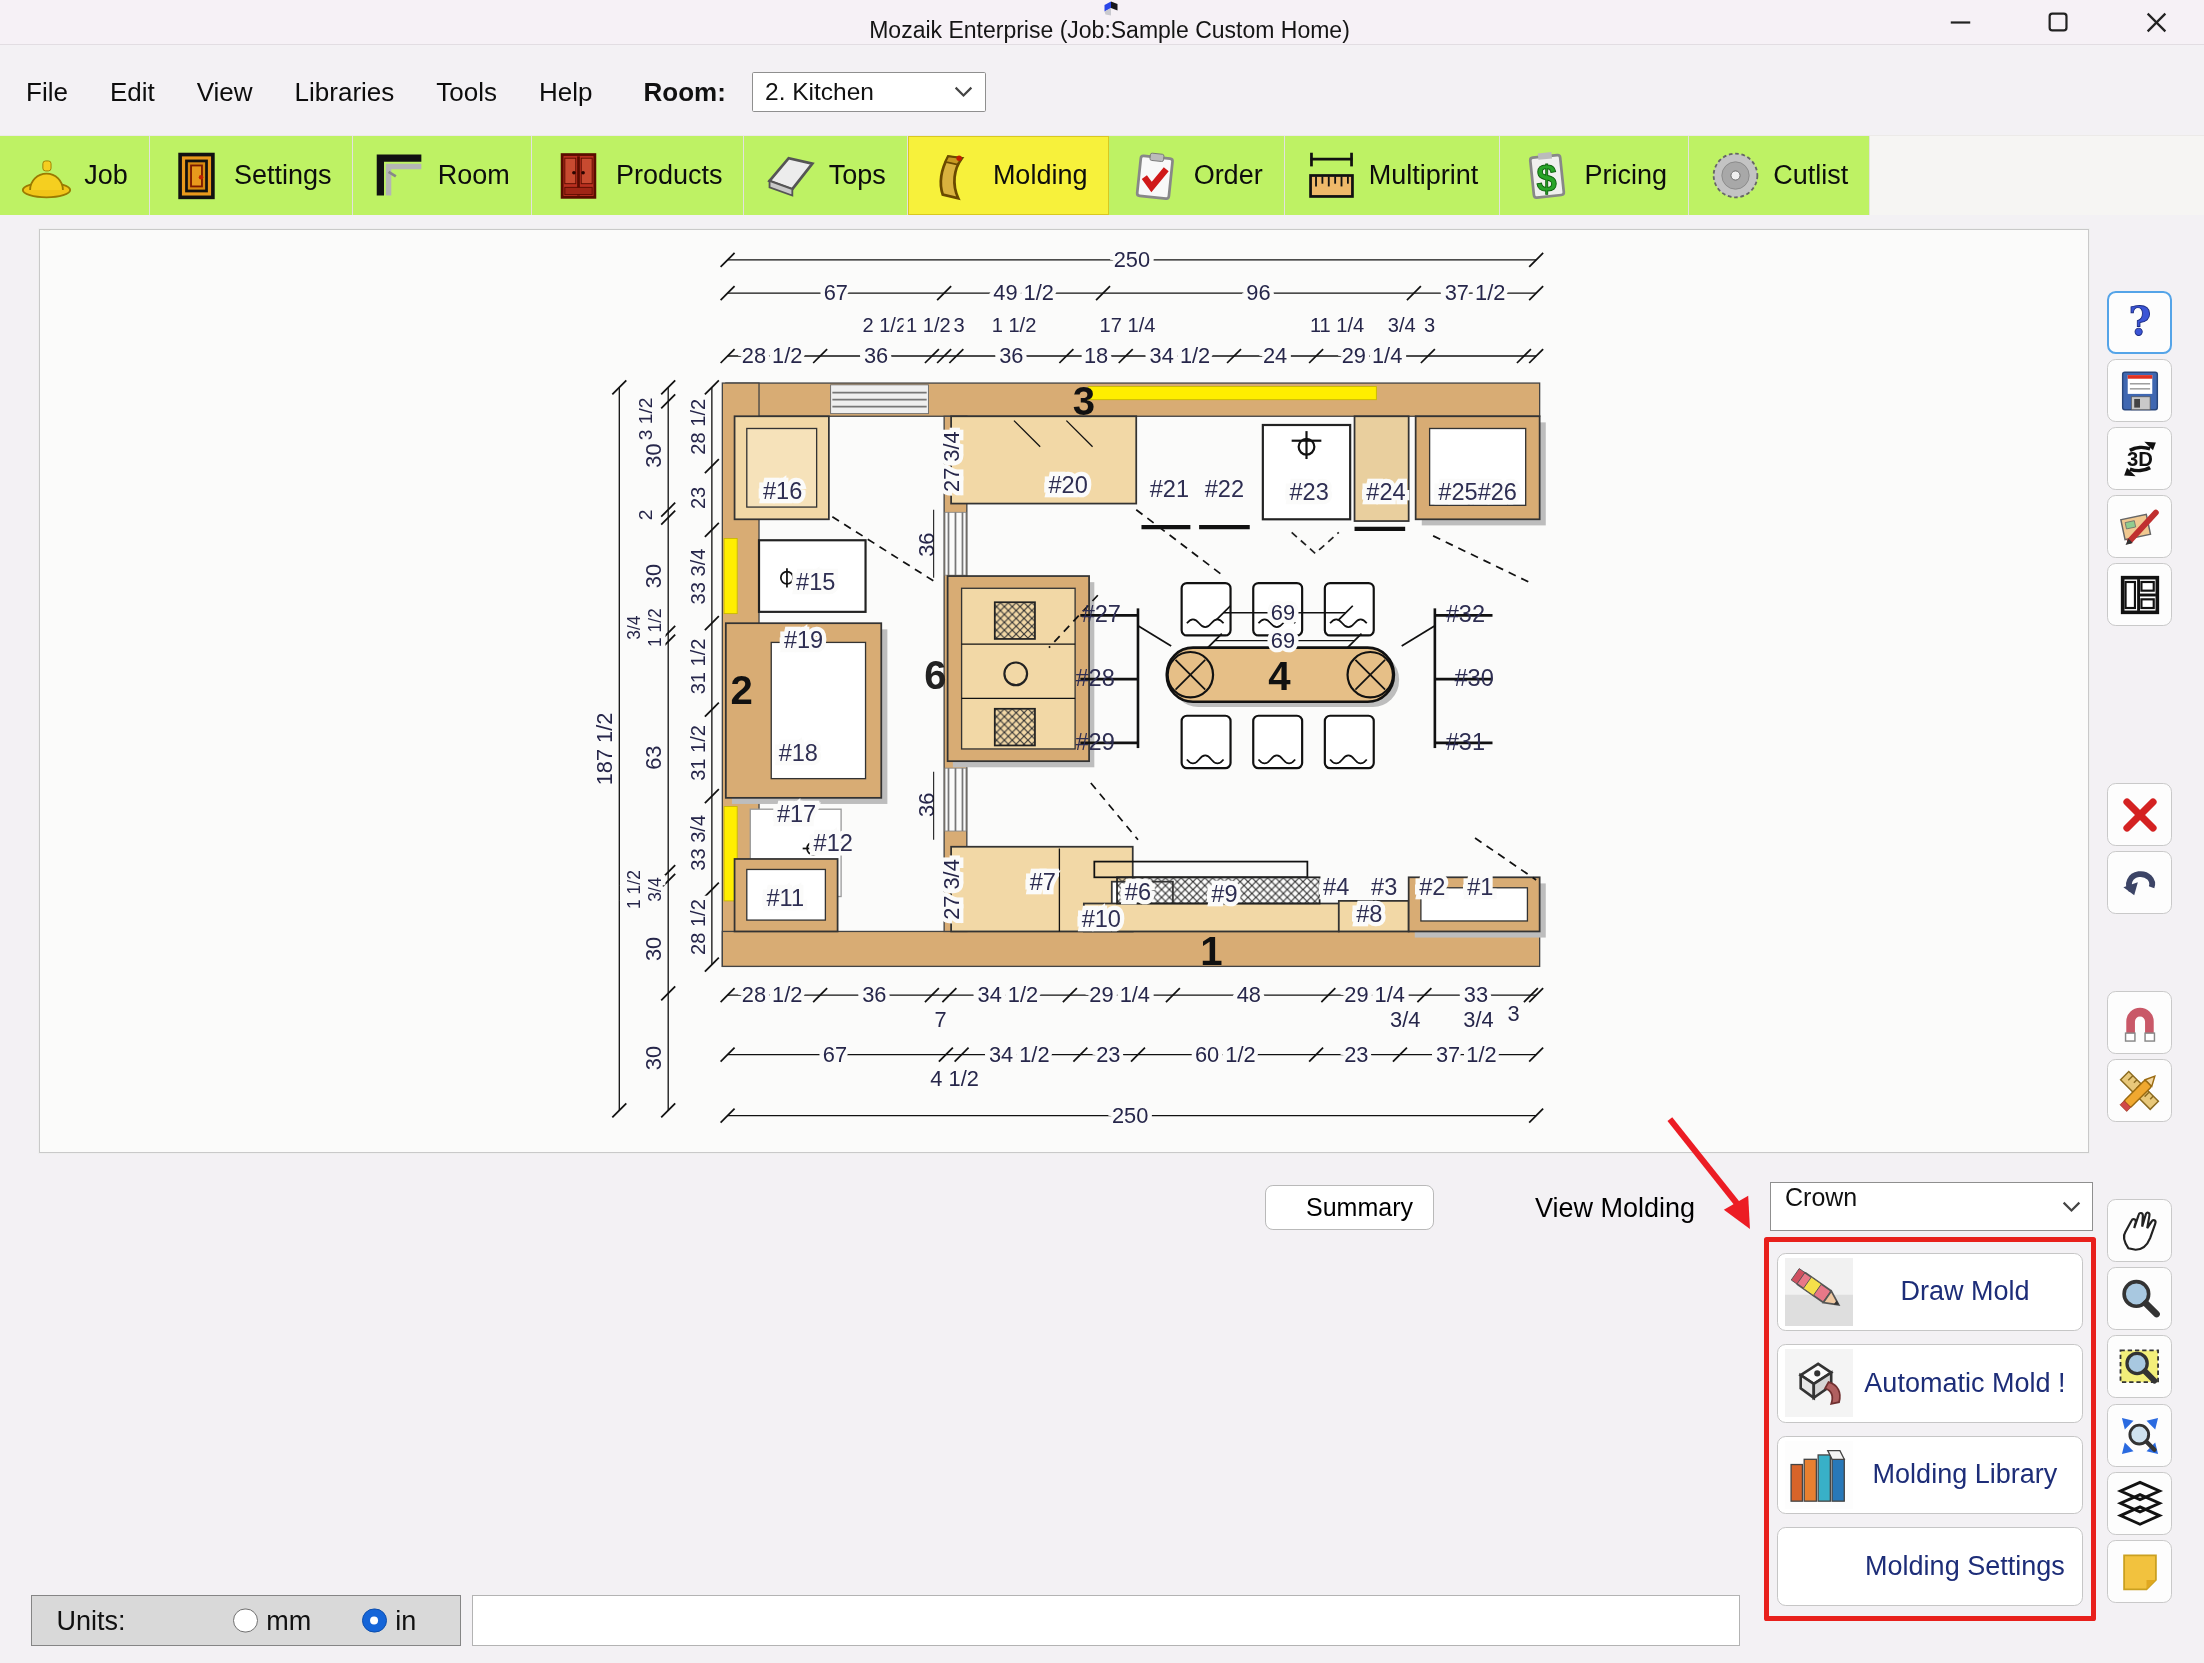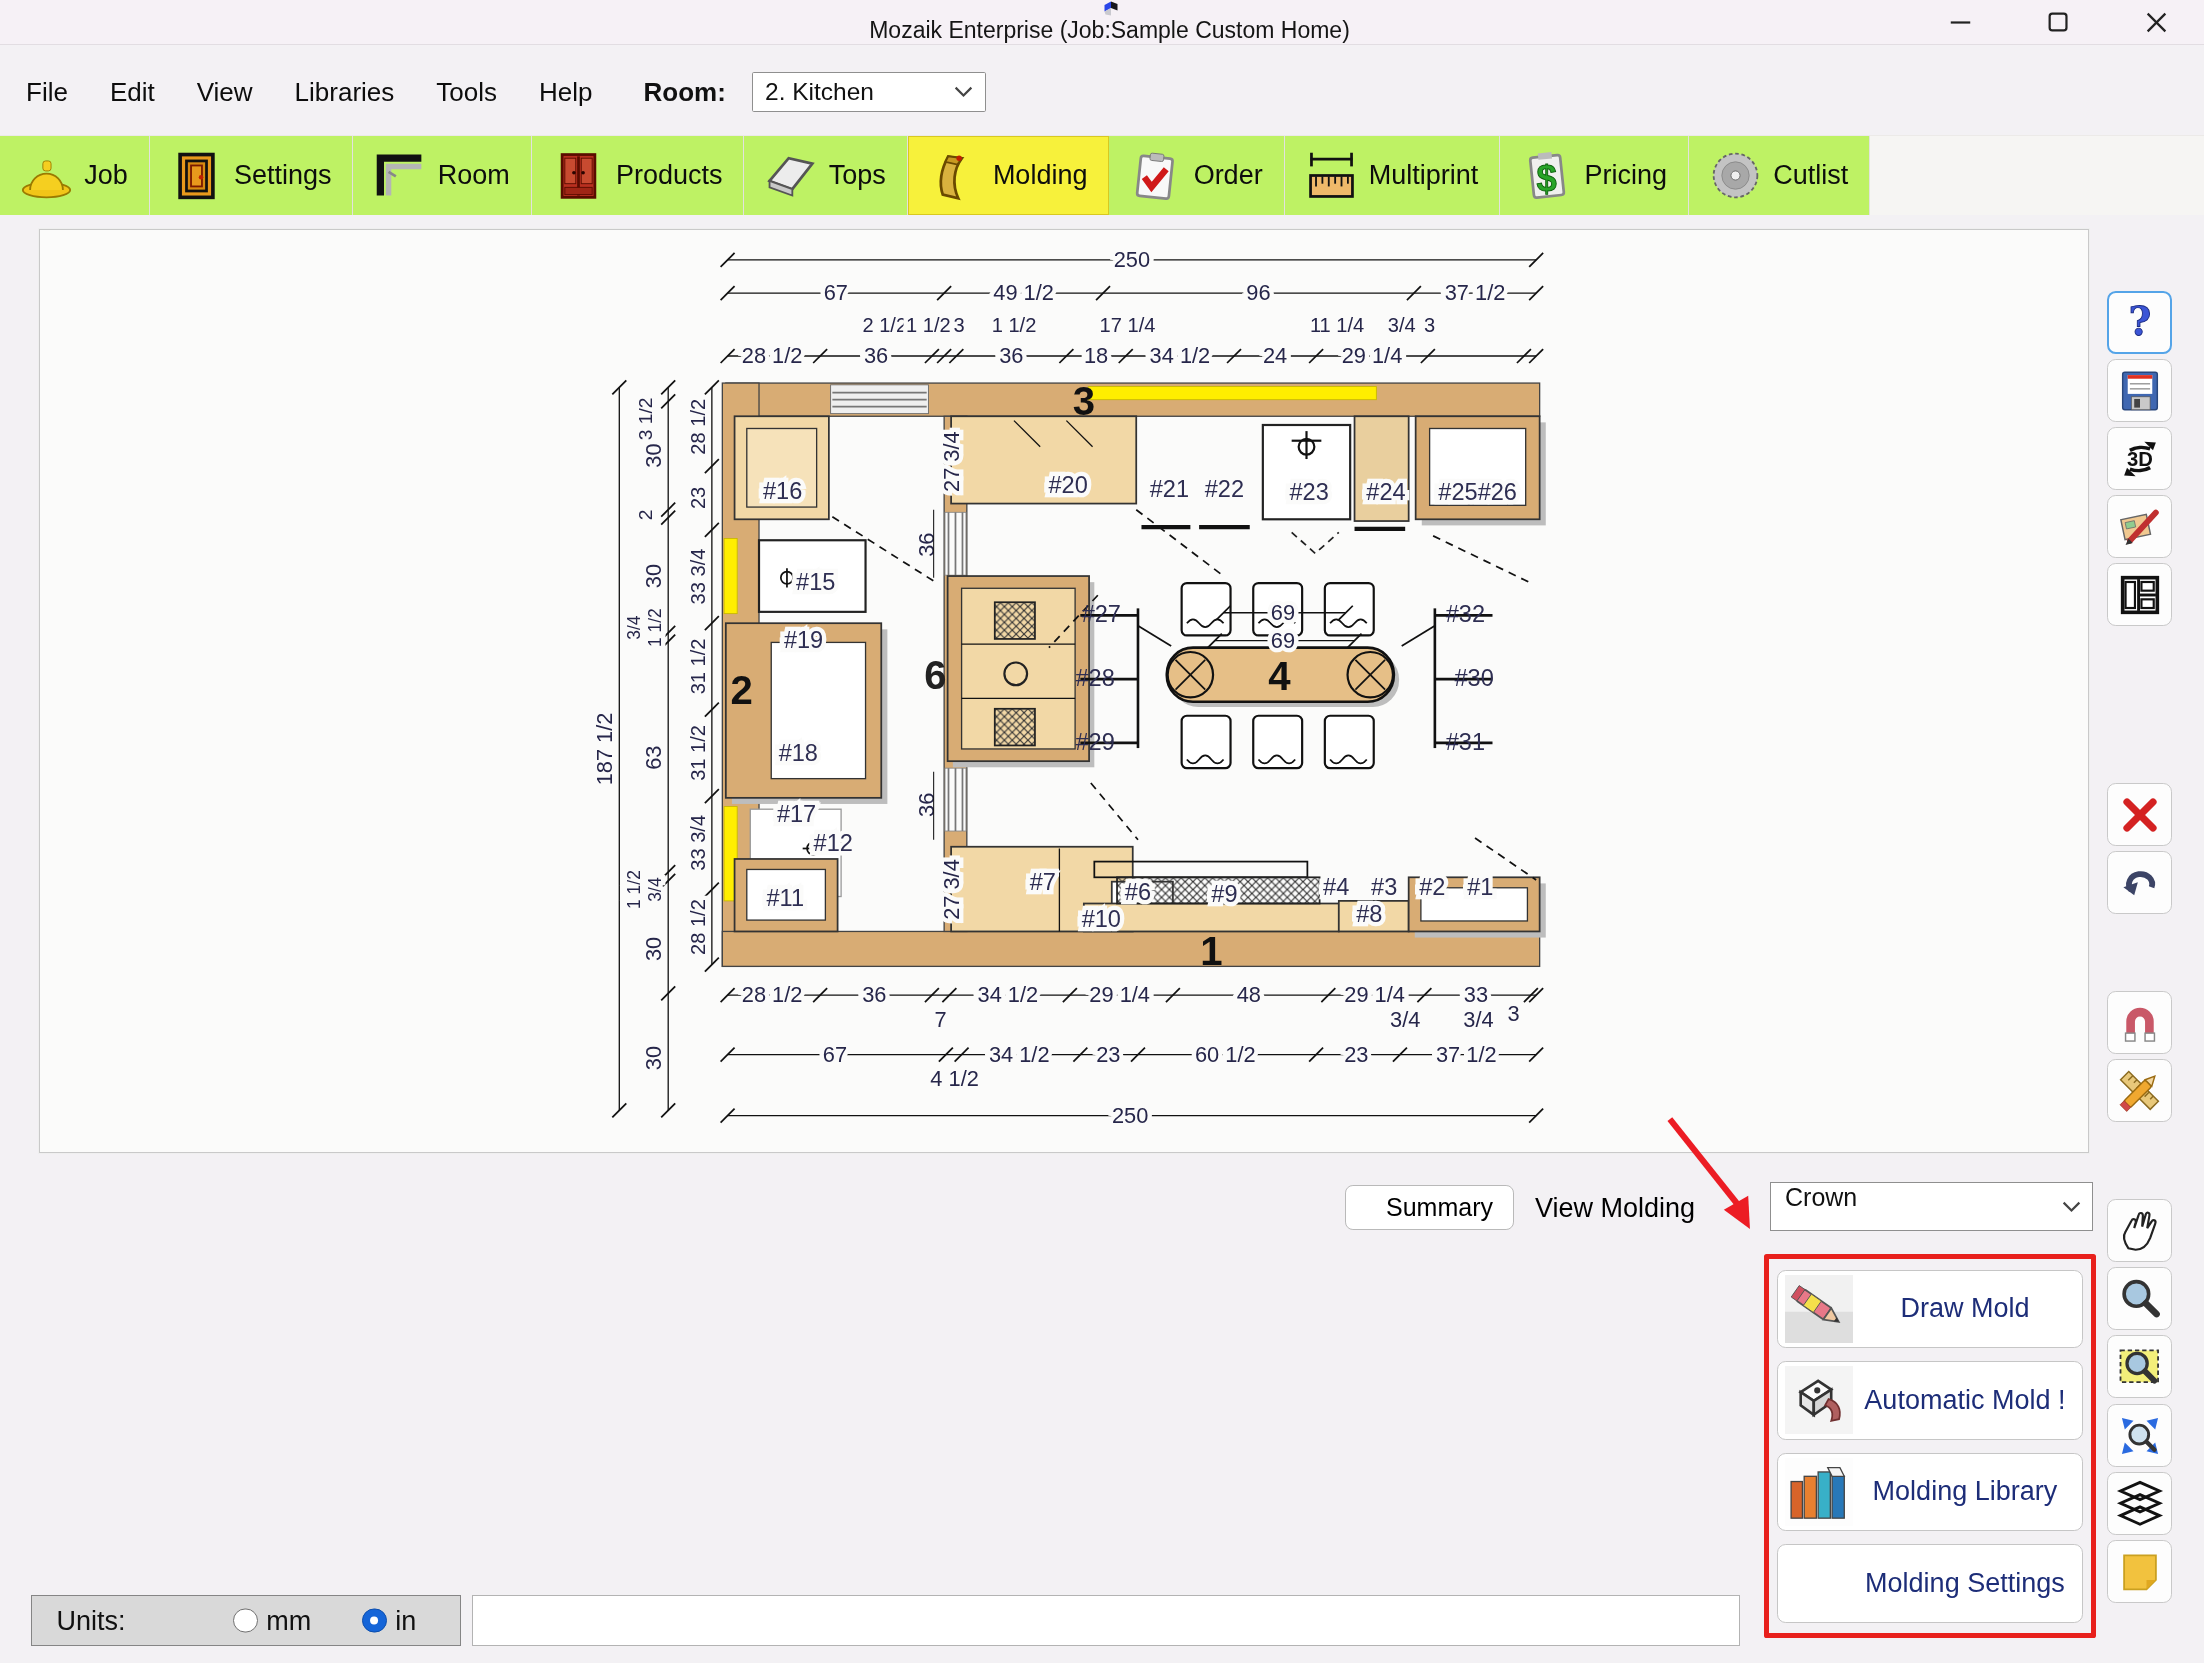--- a/index.html
+++ b/index.html
@@ -27,24 +27,24 @@
   .tb{display:flex;align-items:center;padding:0 21px;border-right:0.9px solid #e3e1df;background:#bef264;box-sizing:border-box;height:79px;}
   .tb .tb-label{font-size:27px;margin-left:12.2px;color:#0d0d0d;}
   .tb.active{background:#f7f13b;border:1.7px solid #d8c920;}
   
   .canvas{left:39px;top:221px;width:2050px;height:924px;background:#fbfbfa;border:0.9px solid #c9c9c9;outline:0.9px solid #efefef;box-sizing:border-box;margin-top:8px;}
   .plan-svg{position:absolute;left:485px;top:7px;}
   
   .side-btn{left:2107px;width:65px;height:63px;background:#fdfdfd;border:0.9px solid #c9c9c9;border-radius:8.7px;display:flex;align-items:center;justify-content:center;box-sizing:border-box;}
   .side-btn.hl{border:2.2px solid #54a4e8;}
   
-  .summary-btn{left:1345px;top:1185px;width:169px;height:45px;background:#fff;border:1.7px solid #b9b9b9;border-radius:7.9px;display:flex;align-items:center;justify-content:center;font-size:25px;color:#000;box-sizing:border-box;padding-left:20px;}
+  .summary-btn{left:1265px;top:1185px;width:169px;height:45px;background:#fff;border:1.7px solid #b9b9b9;border-radius:7.9px;display:flex;align-items:center;justify-content:center;font-size:25px;color:#000;box-sizing:border-box;padding-left:20px;}
   .view-molding{left:1535px;top:1193px;font-size:27px;color:#000;}
   .crown-select{left:1770px;top:1182px;width:323px;height:49px;background:#fff;border:0.9px solid #8f8f8f;display:flex;align-items:flex-start;font-size:25px;padding-left:14px;position:relative;box-sizing:border-box;}
-  .molding-box{left:1764px;top:1237px;width:332px;height:384px;border:5.2px solid #e8201c;border-radius:2.6px;box-sizing:border-box;display:flex;flex-direction:column;gap:13px;padding:10.5px 7.9px;background:#f3f1f4;margin-top:17px;}
+  .molding-box{left:1764px;top:1237px;width:332px;height:384px;border:5.2px solid #e8201c;border-radius:2.6px;box-sizing:border-box;display:flex;flex-direction:column;gap:13px;padding:10.5px 7.9px;background:#f3f1f4;}
   .mold-btn{flex:1;background:#fff;border:1.7px solid #c6c6c6;border-radius:8.7px;display:flex;align-items:center;box-sizing:border-box;}
   .mold-icon{width:68px;height:68px;margin-left:7px;flex:0 0 68px;}
   .mold-label{flex:1;text-align:center;font-size:27px;color:#1d2d78;margin-right:5.2px;}
   
   .units-box{left:31px;top:1595px;width:430px;height:51px;background:#d9d9d9;border:1.7px solid #858585;box-sizing:border-box;}
   .units-label{position:absolute;left:24.5px;top:50%;transform:translateY(-50%);font-size:27px;}
   .radio-row{position:absolute;top:50%;transform:translateY(-50%);display:flex;align-items:center;}
   .radio{width:24.5px;height:24.5px;border-radius:50%;background:#fff;border:1.7px solid #707070;box-sizing:border-box;}
   .radio.checked{background:#1565d8;border:1.7px solid #0d4fae;position:relative;}
   .radio.checked::after{content:"";position:absolute;left:50%;top:50%;width:7.9px;height:7.9px;border-radius:50%;background:#fff;transform:translate(-50%,-50%);}

